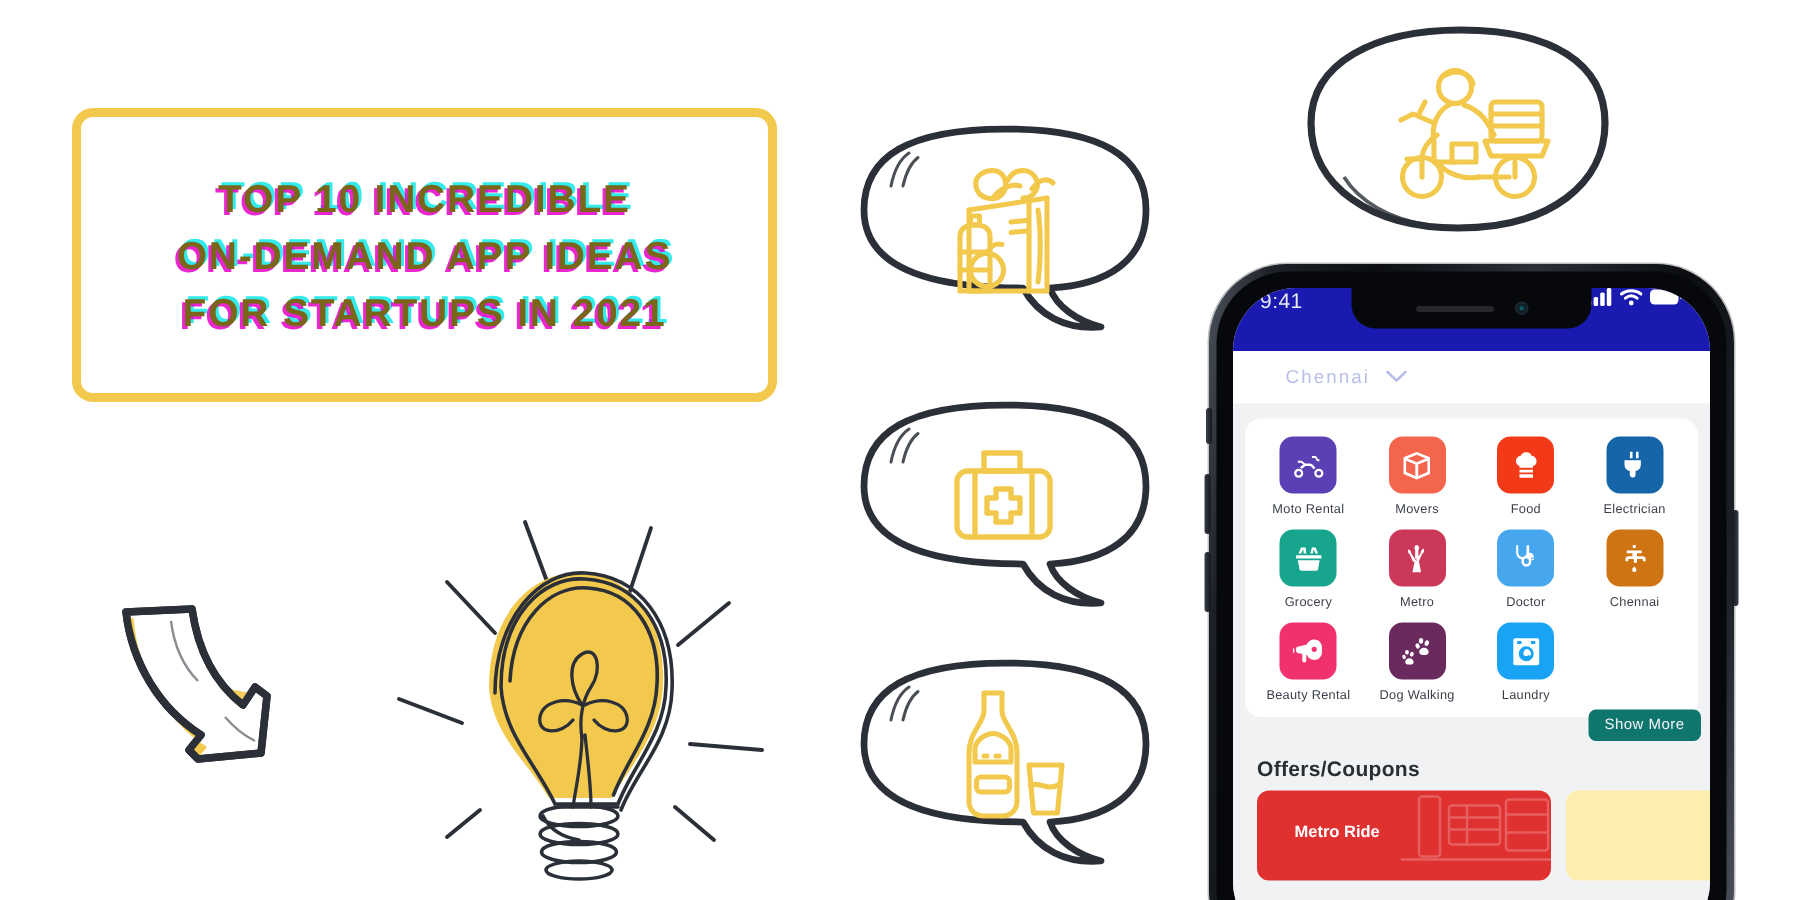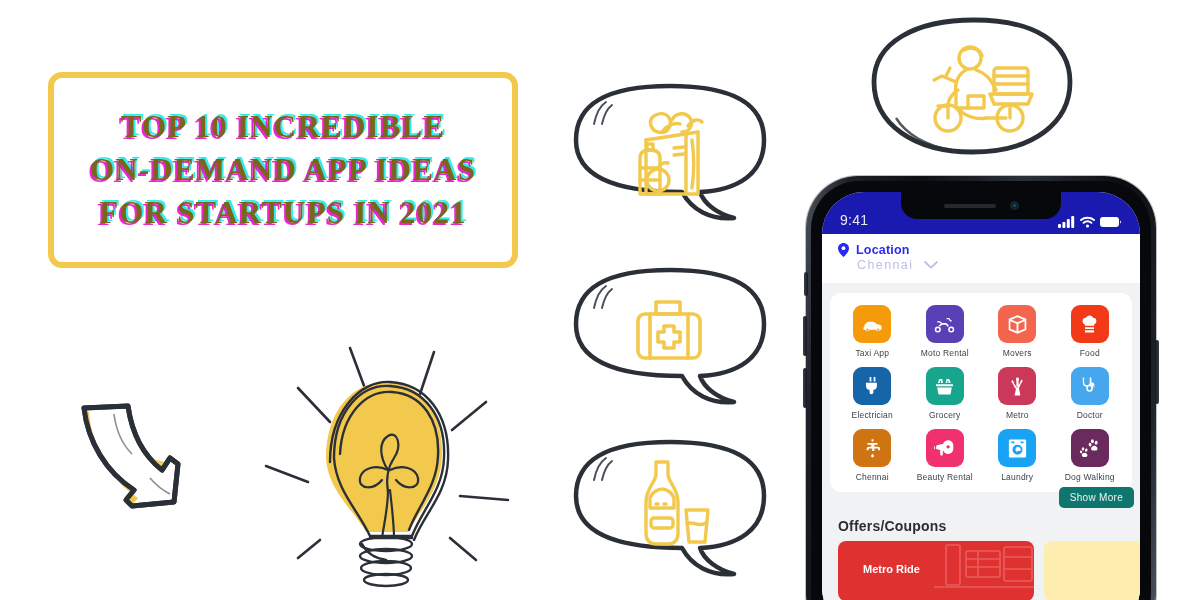--- a/index.html
+++ b/index.html
@@ -17,23 +17,23 @@
     left: 48px; top: 72px;
     width: 470px; height: 196px;
     border: 6px solid #f2c94c;
     border-radius: 14px;
     background: #fff;
     display: flex; flex-direction: column;
     align-items: center; justify-content: center;
     gap: 7px;
   }
   .title-line {
-    font-family: Liberation Serif, serif;
+    font-family: Liberation Sans, sans-serif;
     font-weight: 700;
-    font-size: 31px;
+    font-size: 26px;
     letter-spacing: 1.2px;
     color: #7a6618;
     text-transform: uppercase;
     white-space: nowrap;
     text-shadow: -2px 2px 0 rgba(232,0,200,0.85), 2px -2px 0 rgba(0,230,230,0.80);
     text-align: right;
   }
 
   
   .arrow { position: absolute; left: 62px; top: 386px; width: 150px; height: 135px; }
@@ -68,21 +68,21 @@
   }
   .screen {
     position: absolute; inset: 11px;
     border-radius: 42px;
     overflow: hidden;
     background: #f1f2f4;
   }
   .statusbar {
     height: 42px; background: #1a1ab0;
     position: relative;
-    display: flex; align-items: flex-end; justify-content: space-between;
+    display: flex; align-items: flex-start; justify-content: space-between;
     padding: 0 18px 6px 18px;
   }
   .status-time {
     color: #e9eaf4; font-size: 14px; font-weight: 500;
     font-family: "Liberation Sans", sans-serif; letter-spacing: .3px;
   }
   .status-right { display: flex; align-items: flex-end; gap: 5px; }
   .notch {
     position: absolute; left: 50%; transform: translateX(-50%); top: 0;
     width: 160px; height: 27px;
@@ -341,47 +341,32 @@
                 <circle cx="7.5" cy="10" r="1.6" fill="#fff"></circle>
               </svg>
               <svg width="22" height="12" viewBox="0 0 22 12">
                 <rect x="0" y="1" width="19" height="10" rx="3" fill="#fff"></rect>
                 <path d="M20.2 4.4 L20.2 7.6 C21.4 7.2, 21.4 4.8, 20.2 4.4 Z" fill="#fff"></path>
               </svg>
             </div>
           </div>
 
           <div class="location-bar">
-            <div class="loc-top">
-              <svg width="11" height="14" viewBox="0 0 11 14">
-                <path d="M5.5 0 C2.5 0, 0 2.4, 0 5.4 C0 9.2, 5.5 14, 5.5 14 C5.5 14, 11 9.2, 11 5.4 C11 2.4, 8.5 0, 5.5 0 Z" fill="#2a2af0"></path>
-                <circle cx="5.5" cy="5.2" r="1.9" fill="#fff"></circle>
-              </svg>
-              <span class="loc-label">Location</span>
-            </div>
             <div class="loc-bottom">
               <span class="loc-city">Chennai</span>
               <svg width="14" height="8" viewBox="0 0 14 8">
                 <path d="M1 1 L7 6.6 L13 1" stroke="#b9bfe8" stroke-width="1.8" fill="none" stroke-linecap="round" stroke-linejoin="round"></path>
               </svg>
             </div>
           </div>
 
           <div class="content">
             <div class="grid-card">
               <div class="grid">
 
-                <div class="tile">
-                  <div class="tile-icon" style="background:#f59a0b">
-                    <svg viewBox="0 0 24 24">
-                        <path d="M3.5 14.5c-.6 0-1 .4-1 1v1.2c0 .5.4.9.9.9h1.1a2 2 0 0 0 3.9 0h7.2a2 2 0 0 0 3.9 0h1a1 1 0 0 0 1-1v-1.6c0-1.3-.9-2.4-2.1-2.7l-3.2-.8-2.2-1.8a3 3 0 0 0-1.9-.7H8.2a3 3 0 0 0-2.1.9l-2 2-.6.6zM6.6 18.4a1.1 1.1 0 1 1 0-2.2 1.1 1.1 0 0 1 0 2.2zm11.1 0a1.1 1.1 0 1 1 0-2.2 1.1 1.1 0 0 1 0 2.2z"></path>
-                      </svg>
-                  </div>
-                  <div class="tile-label">Taxi App</div>
-                </div>
 
                 <div class="tile">
                   <div class="tile-icon" style="background:#5b3fb5">
                     <svg viewBox="0 0 24 24">
                         <path d="M5 14a3.2 3.2 0 1 0 0 6.4A3.2 3.2 0 0 0 5 14zm0 4.8a1.6 1.6 0 1 1 0-3.2 1.6 1.6 0 0 1 0 3.2zM19 14a3.2 3.2 0 1 0 0 6.4 3.2 3.2 0 0 0 0-6.4zm0 4.8a1.6 1.6 0 1 1 0-3.2 1.6 1.6 0 0 1 0 3.2zM16.4 6.6l1.4 2.2h1.6V7.4h-1l-1-1.6a1 1 0 0 0-.9-.5h-2.3v1.3h2.2zM9.2 10.2l-2-1.6H4.4v1.3h2.3l1.6 1.3-2.6 2.1c.6.2 1.1.5 1.5.9l2.4-2h3.2c.5 0 .9.2 1.2.6l1.3 1.7c.4-.4.9-.7 1.4-.9l-1.4-1.8a3.3 3.3 0 0 0-2.6-1.3H9.9l-.7-.3z"></path>
                       </svg>
                   </div>
                   <div class="tile-label">Moto Rental</div>
                 </div>
 
@@ -448,45 +433,45 @@
                   <div class="tile-label">Chennai</div>
                 </div>
 
                 <div class="tile">
                   <div class="tile-icon" style="background:#f0316d">
                     <svg viewBox="0 0 24 24">
                         <path d="M21.2 8.8c0-3-2.4-5.4-5.4-5.4-2.4 0-4.4 1.5-5.1 3.6l-6.4 1.6c-.7.2-1.1.8-1.1 1.5v1.4c0 .7.5 1.3 1.1 1.4l3.2.7v4.5a1.4 1.4 0 1 0 2.8 0V14l.4.1c.7 2.1 2.7 3.6 5.1 3.6 3 0 5.4-2.4 5.4-5.4V8.8zm-5.4 3.3a1.8 1.8 0 1 1 0-3.6 1.8 1.8 0 0 1 0 3.6zM2 9.8l-.9-.2v3.2l.9-.2V9.8z"></path>
                       </svg>
                   </div>
                   <div class="tile-label">Beauty Rental</div>
-                </div>
-
-                <div class="tile">
-                  <div class="tile-icon" style="background:#19a3f5">
-                    <svg viewBox="0 0 24 24">
-                        <path d="M4.4 2.6h15.2c.8 0 1.4.6 1.4 1.4v16c0 .8-.6 1.4-1.4 1.4H4.4c-.8 0-1.4-.6-1.4-1.4V4c0-.8.6-1.4 1.4-1.4zm1.3 2v2h3v-2h-3zm9.6 0v2h3v-2h-3zM12 8.2a5.2 5.2 0 1 0 0 10.4 5.2 5.2 0 0 0 0-10.4zm0 1.9a3.3 3.3 0 0 1 3.3 3.3c0 .5-.1 1-.4 1.4-.7-.6-1.4-.4-2.1-.1-.8.3-1.6.6-2.5-.2a3.3 3.3 0 0 1 1.7-4.4z"></path>
-                      </svg>
-                  </div>
-                  <div class="tile-label">Laundry</div>
                 </div>
 
                 <div class="tile">
                   <div class="tile-icon" style="background:#6b2a5e">
                     <svg viewBox="0 0 24 24">
                         <ellipse cx="15" cy="4.4" rx="1.5" ry="2"></ellipse>
                         <ellipse cx="19" cy="6" rx="1.5" ry="2" transform="rotate(20 19 6)"></ellipse>
                         <ellipse cx="12.6" cy="8" rx="1.4" ry="1.9" transform="rotate(-20 12.6 8)"></ellipse>
                         <path d="M17 9.2c-1.8 0-3.3 1.5-3.3 3s1.2 2 2.4 2h1.8c1.2 0 2.4-.5 2.4-2s-1.5-3-3.3-3z"></path>
                         <ellipse cx="5.2" cy="12.4" rx="1.3" ry="1.7"></ellipse>
                         <ellipse cx="8.6" cy="13.7" rx="1.3" ry="1.7" transform="rotate(20 8.6 13.7)"></ellipse>
                         <ellipse cx="3.2" cy="15.6" rx="1.2" ry="1.6" transform="rotate(-20 3.2 15.6)"></ellipse>
                         <path d="M6.9 16.5c-1.6 0-2.9 1.3-2.9 2.6s1.1 1.8 2.1 1.8h1.6c1 0 2.1-.5 2.1-1.8s-1.3-2.6-2.9-2.6z"></path>
                       </svg>
                   </div>
                   <div class="tile-label">Dog Walking</div>
+                </div>
+
+                <div class="tile">
+                  <div class="tile-icon" style="background:#19a3f5">
+                    <svg viewBox="0 0 24 24">
+                        <path d="M4.4 2.6h15.2c.8 0 1.4.6 1.4 1.4v16c0 .8-.6 1.4-1.4 1.4H4.4c-.8 0-1.4-.6-1.4-1.4V4c0-.8.6-1.4 1.4-1.4zm1.3 2v2h3v-2h-3zm9.6 0v2h3v-2h-3zM12 8.2a5.2 5.2 0 1 0 0 10.4 5.2 5.2 0 0 0 0-10.4zm0 1.9a3.3 3.3 0 0 1 3.3 3.3c0 .5-.1 1-.4 1.4-.7-.6-1.4-.4-2.1-.1-.8.3-1.6.6-2.5-.2a3.3 3.3 0 0 1 1.7-4.4z"></path>
+                      </svg>
+                  </div>
+                  <div class="tile-label">Laundry</div>
                 </div>
 
               </div>
               <div class="show-more">Show More</div>
             </div>
 
             <div class="offers-title">Offers/Coupons</div>
             <div class="offers-row">
               <div class="offer-card offer-red">
                 <svg class="offer-pattern" viewBox="0 0 196 60" preserveAspectRatio="none">

